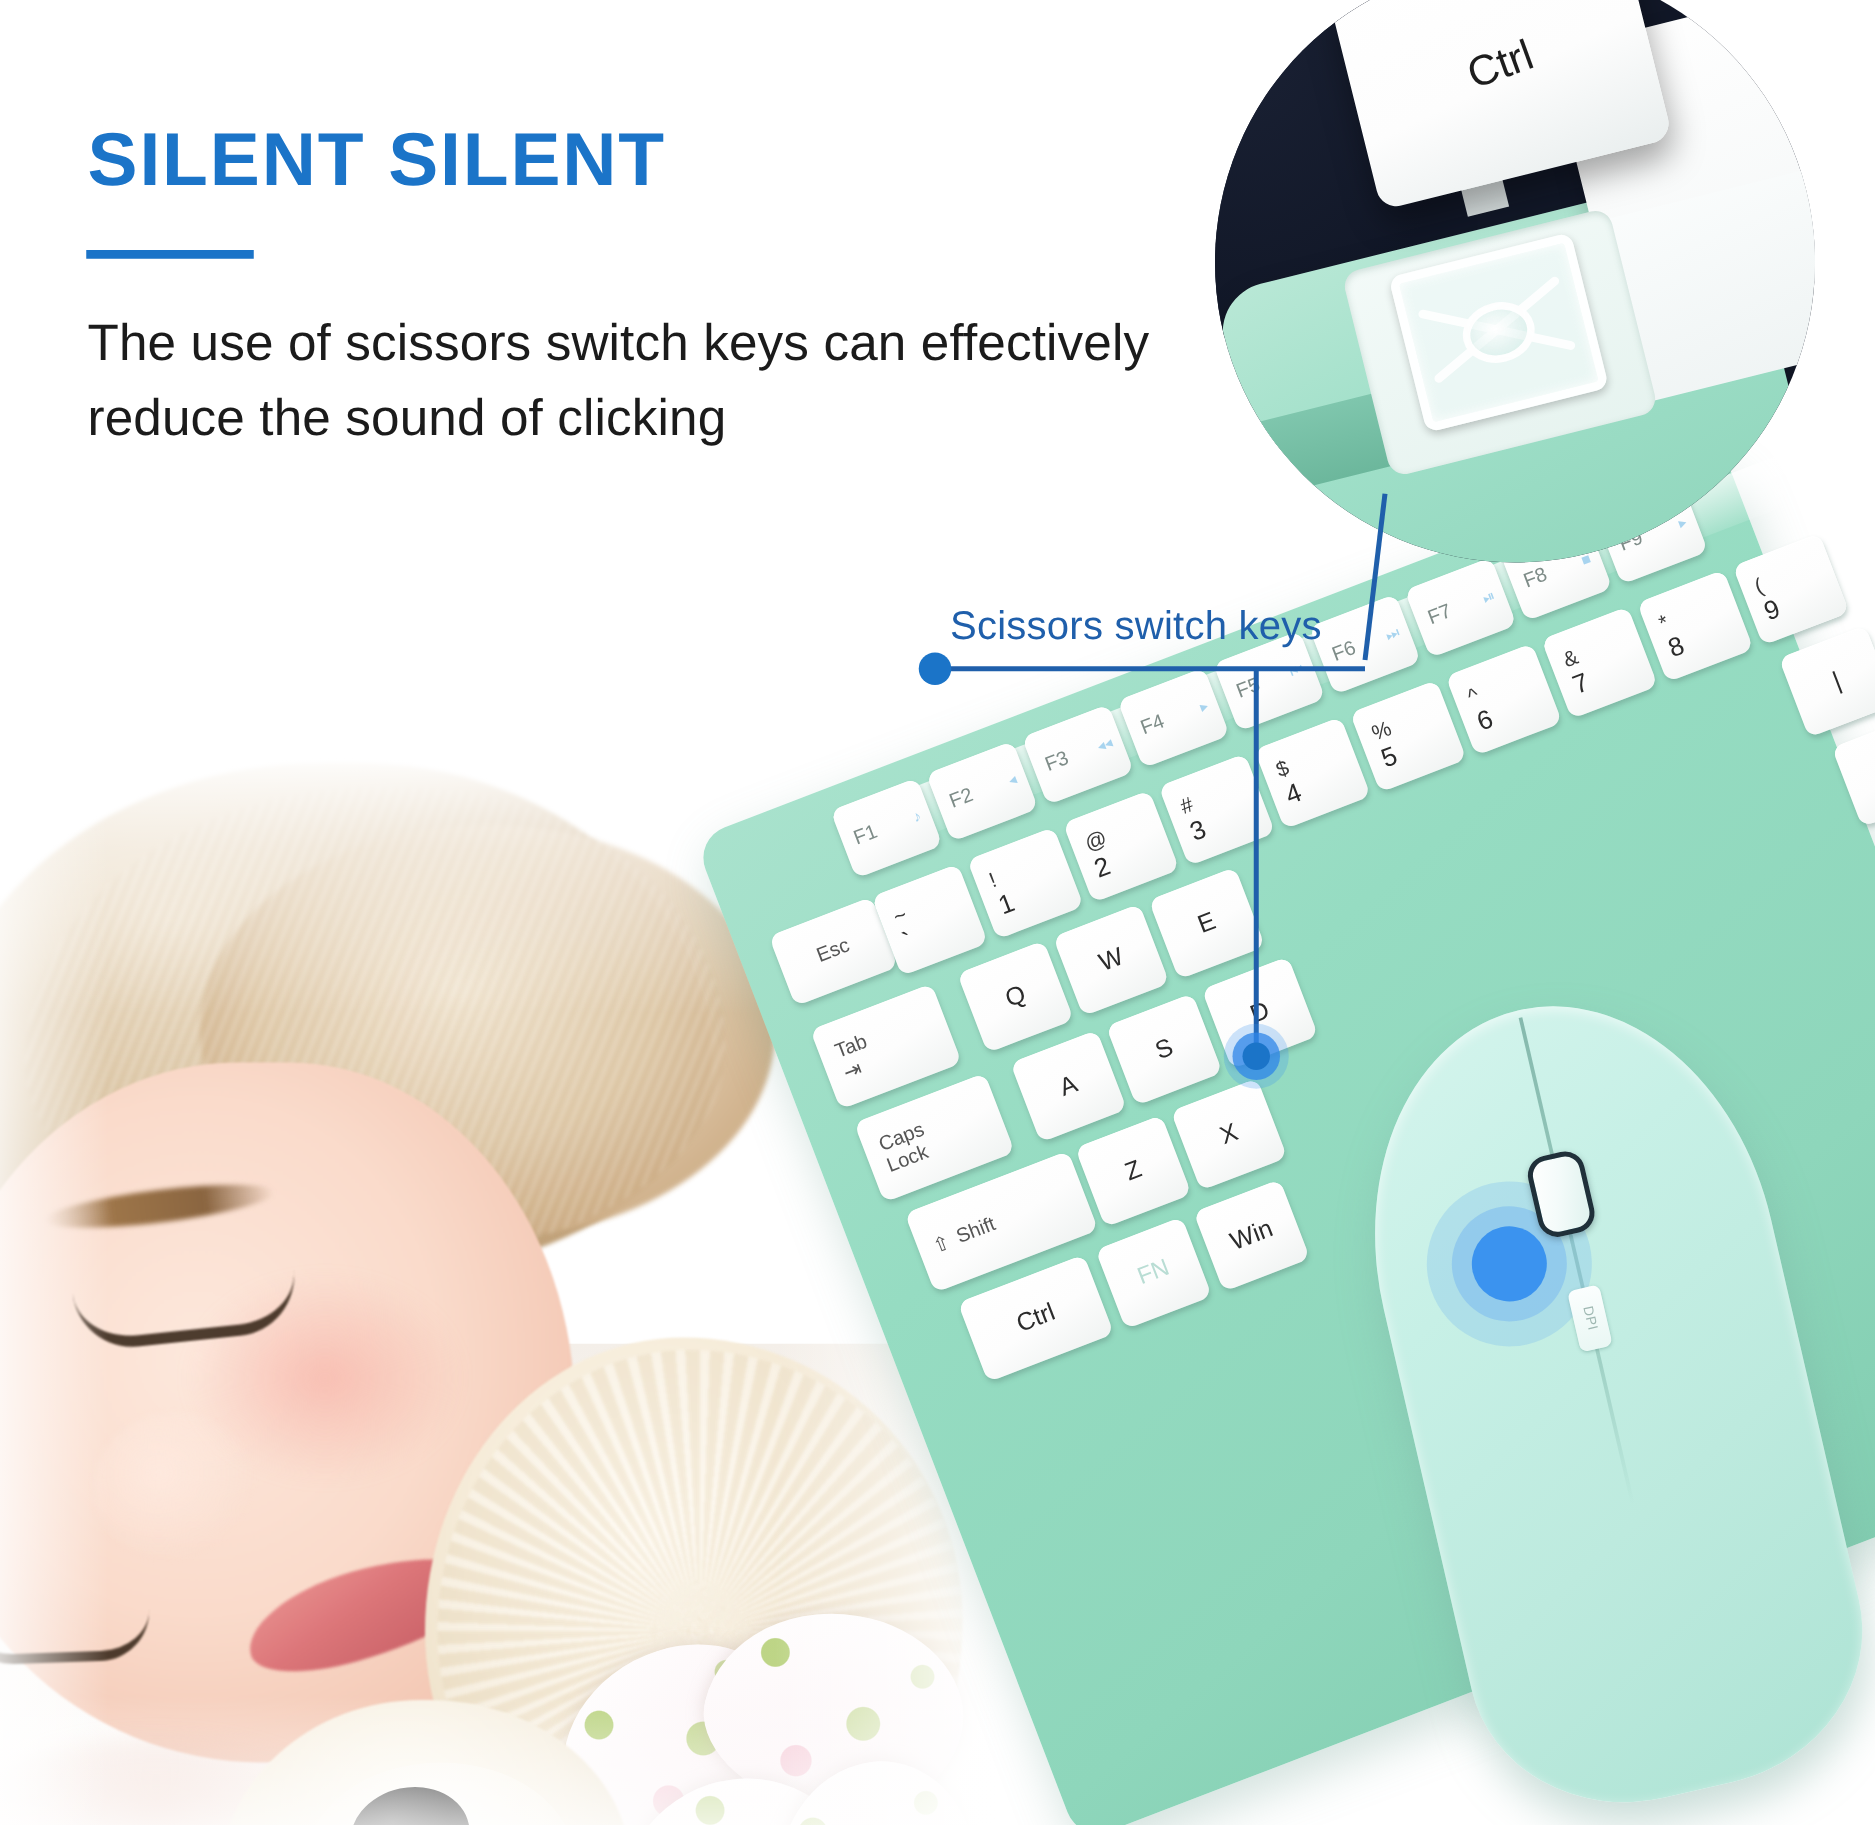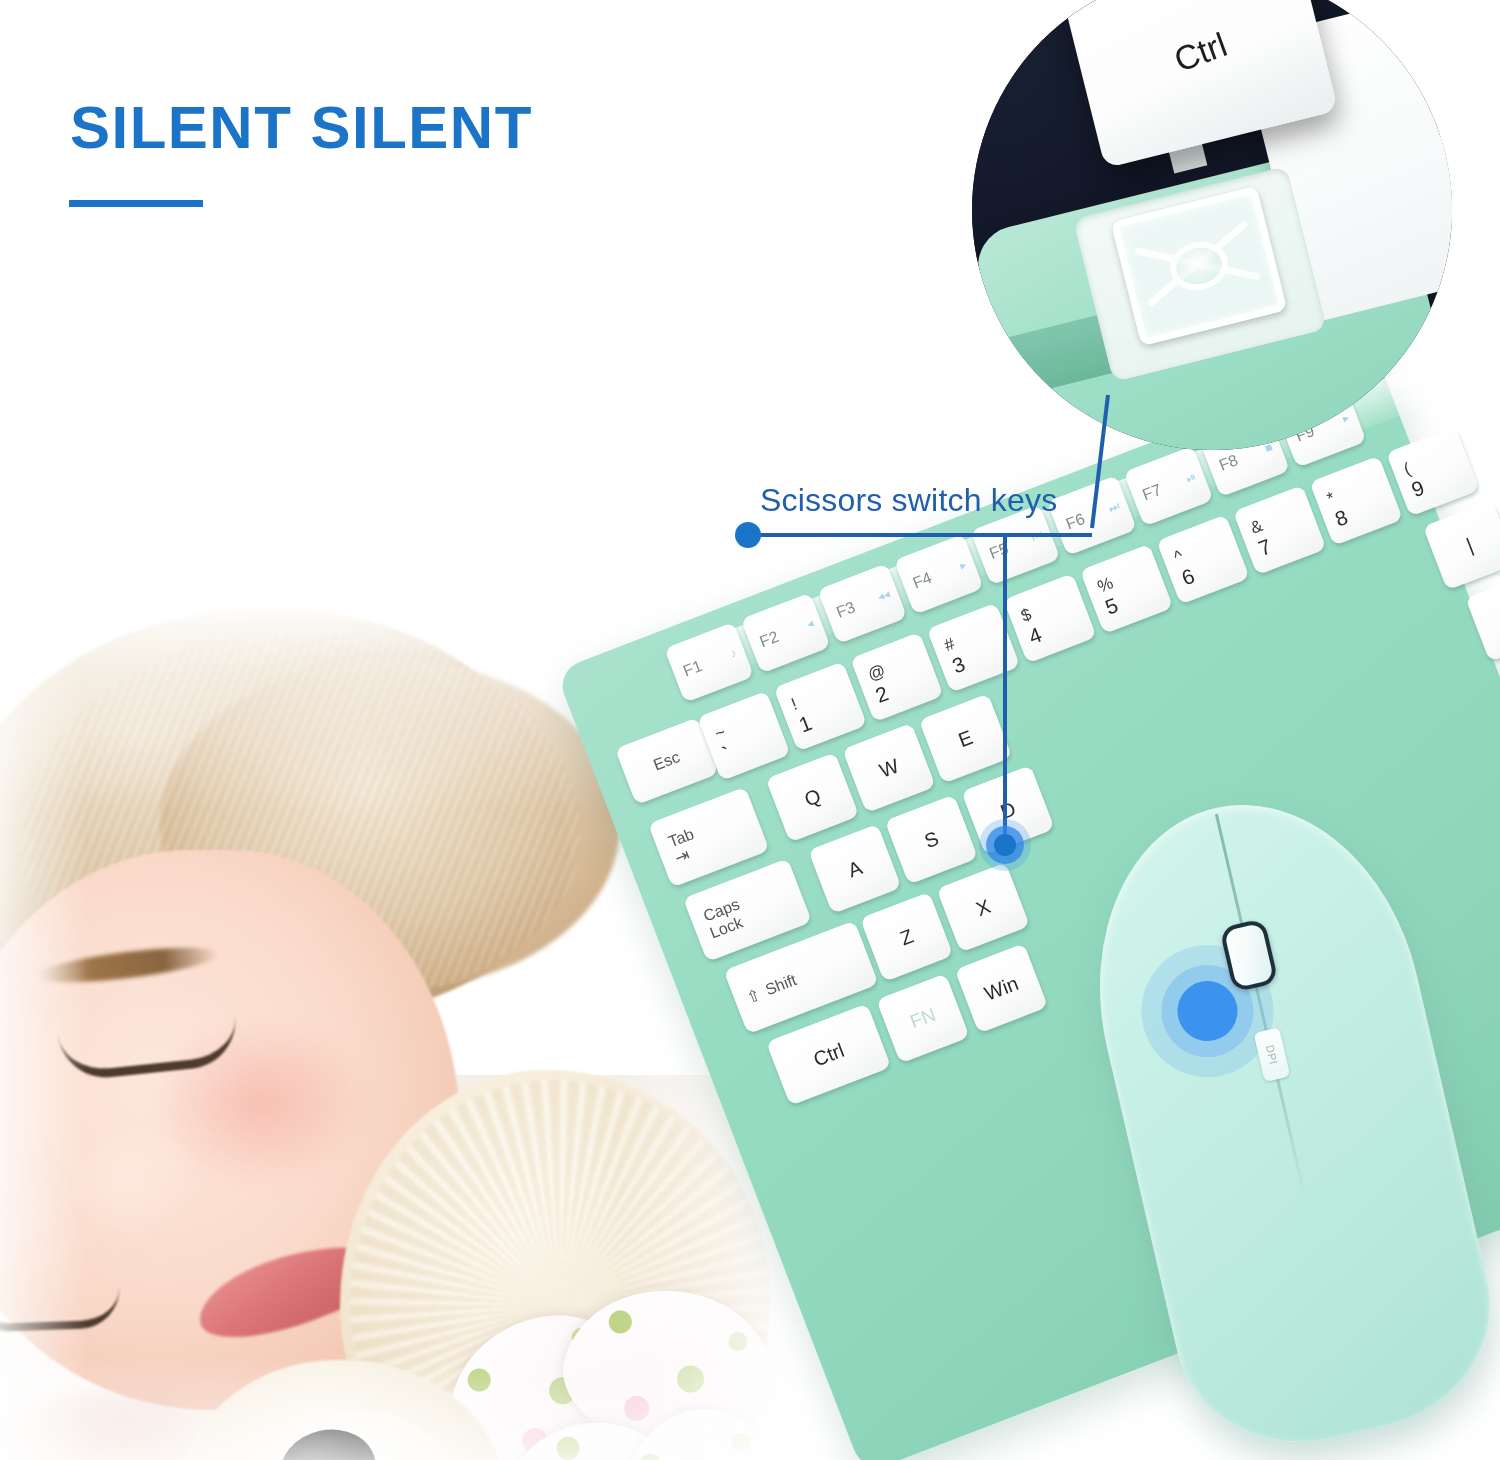--- a/index.html
+++ b/index.html
@@ -465,20 +465,21 @@
     white-space:nowrap;
   }
 </style>
 </head>
 <body>
 
 <div class="stage">
 
   <div class="headline">SILENT SILENT</div>
   <div class="accent-bar"></div>
+  <div class="subcopy">The use of scissors switch keys can effectively reduce the sound of clicking</div>
 
   <div class="photo">
     <div class="photo-inner">
       <div class="bedding"></div>
       <div class="hair"></div>
       <div class="hair2"></div>
       <div class="hair-strands"></div>
       <div class="face"></div>
       <div class="cheek"></div>
       <div class="brow"></div>

